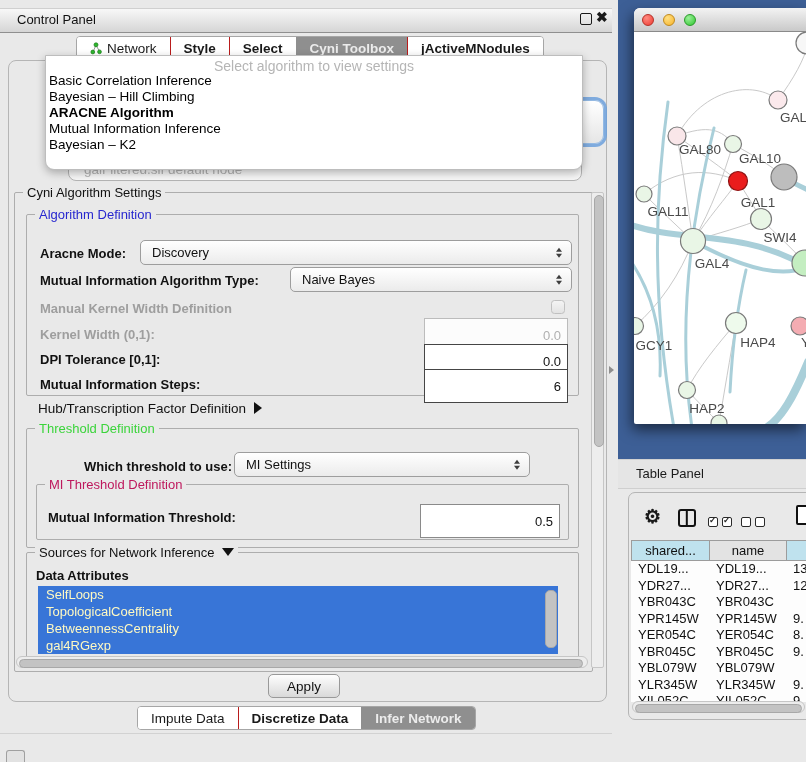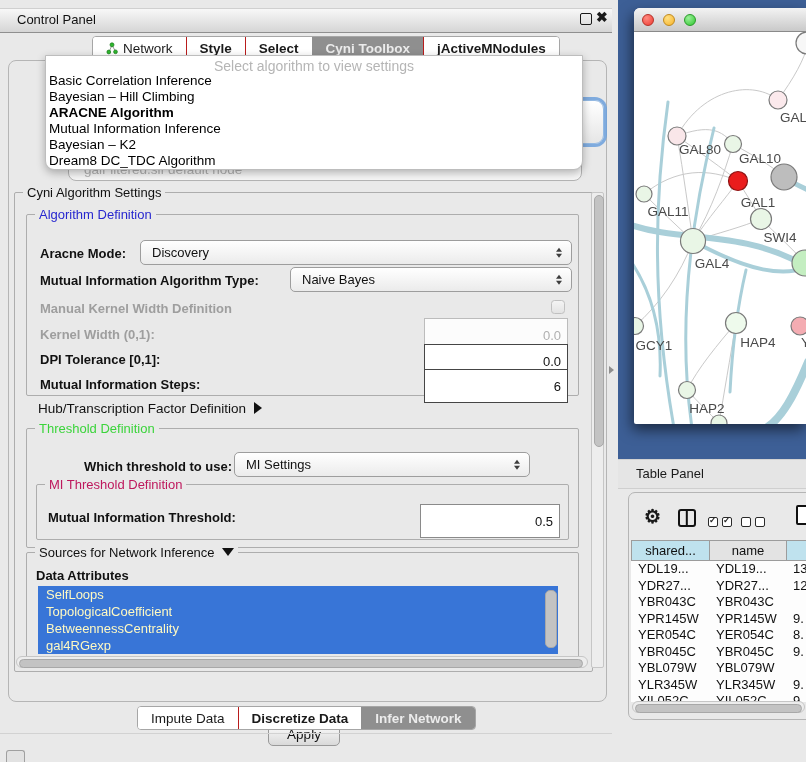--- a/index.html
+++ b/index.html
@@ -13,21 +13,21 @@
   .cp-title{left:17px;top:12px;font-size:13px;color:#111;}
   .win-btn-square{left:580px;top:13px;width:10px;height:10px;border:1.6px solid #1a1a1a;border-radius:2px;}
   .win-btn-close{left:596px;top:9px;font-size:14px;font-weight:bold;color:#1a1a1a;}
   .tabgroup{display:flex;height:22px;background:#fff;border:1px solid #a6a6a6;
     border-radius:4px;overflow:hidden;align-items:stretch;}
   .tabgroup .tab{display:flex;align-items:center;padding:0 13px;font-size:13.5px;
     color:#1a1a1a;white-space:nowrap;background:#fff;}
   .tabgroup .tab + .tab{border-left:1px solid #b91c1c;font-weight:bold;}
   .tabgroup .tab.sel{background:#8f8f8f;color:#ececec;border-left-color:#8f8f8f;}
   .tab .ticon{margin-right:5px;display:inline-block;width:12px;height:13px;}
-  .top-tabs{left:92px;top:36px;}
+  .top-tabs{left:76px;top:36px;}
   .bottom-tabs{left:137px;top:706px;}
   .outer-panel{left:8px;top:60px;width:597px;height:640px;background:#e9e9e9;
     border:1px solid #b5b5b5;border-radius:8px;}
   
   .popup{left:45px;top:55px;width:536px;height:113px;background:#fff;z-index:40;
     border:1px solid #bdbdbd;border-radius:0 0 9px 9px;box-shadow:0 3px 9px rgba(0,0,0,.28);}
   .popup-head{text-align:center;color:#b5b5b5;font-size:14px;padding-top:2px;height:15px;}
   .popup-item{font-size:13.5px;line-height:16px;padding-left:3px;color:#000;}
   .popup-item.bold{font-weight:bold;}
   
@@ -57,21 +57,21 @@
     background:linear-gradient(#f4f4f4,#e3e3e3);box-sizing:border-box;}
   .tri-right{display:inline-block;width:0;height:0;border-top:6px solid transparent;
     border-bottom:6px solid transparent;border-left:8px solid #111;margin-left:8px;vertical-align:-1px;}
   .tri-down{display:inline-block;width:0;height:0;border-left:6px solid transparent;
     border-right:6px solid transparent;border-top:8px solid #111;margin-left:7px;vertical-align:1px;}
   .attr-list{overflow:hidden;background:#fff;}
   .attr-item{height:17px;line-height:17px;color:#fef9c3;font-size:13px;padding-left:8px;}
   .vsb-track{background:#ededed;border:1px solid #c6c6c6;border-radius:6px;}
   .vsb-thumb{background:#c3c3c3;border:1px solid #a8a8a8;border-radius:5px;}
   .btn{border:1px solid #999;border-radius:5px;background:linear-gradient(#fefefe,#d9d9d9);
-    font-size:13.5px;display:flex;align-items:center;justify-content:center;margin-top:48px;}
+    font-size:13.5px;display:flex;align-items:center;justify-content:center;}
   
   .desktop{left:618px;top:0;width:188px;height:459px;background:#3d5f96;}
   .net-window{left:634px;top:8px;width:172px;height:416px;background:#fff;
     border-radius:6px 0 0 2px;box-shadow:-2px 6px 14px rgba(0,0,0,.55);}
   .net-titlebar{height:23px;background:linear-gradient(#f3f3f3,#c9c9c9);
     border-bottom:1px solid #8a8a8a;border-radius:6px 0 0 0;position:relative;}
   .traffic{position:absolute;top:5.5px;width:12px;height:12px;border-radius:50%;box-sizing:border-box;}
   .t-red{left:8px;background:radial-gradient(circle at 35% 30%,#ff8a80,#ee3b32);border:1px solid #b53128;}
   .t-yellow{left:29px;background:radial-gradient(circle at 35% 30%,#ffe082,#f7b32b);border:1px solid #c08a1e;}
   .t-green{left:50px;background:radial-gradient(circle at 35% 30%,#9cf09a,#2fc72f);border:1px solid #2a9b2a;}
@@ -140,21 +140,20 @@
 <div class="abs bg-combo">galFiltered.sif default node</div>
 
 <div class="abs popup">
   <div class="popup-head">Select algorithm to view settings</div>
   <div id="popup-items">
       <div class="popup-item">Basic Correlation Inference</div>
       <div class="popup-item">Bayesian – Hill Climbing</div>
       <div class="popup-item bold">ARACNE Algorithm</div>
       <div class="popup-item">Mutual Information Inference</div>
       <div class="popup-item">Bayesian – K2</div>
-      <div class="popup-item">Dream8 DC_TDC Algorithm</div>
     </div>
 </div>
 
 <div class="abs group" style="left:14px;top:192px;width:577px;height:478px;">
   <span class="legend">Cyni Algorithm Settings</span>
 </div>
 
 <div class="abs group" style="left:26px;top:214px;width:551px;height:180px;">
   <span class="legend" style="color:#2727cf;">Algorithm Definition</span>
 </div>

